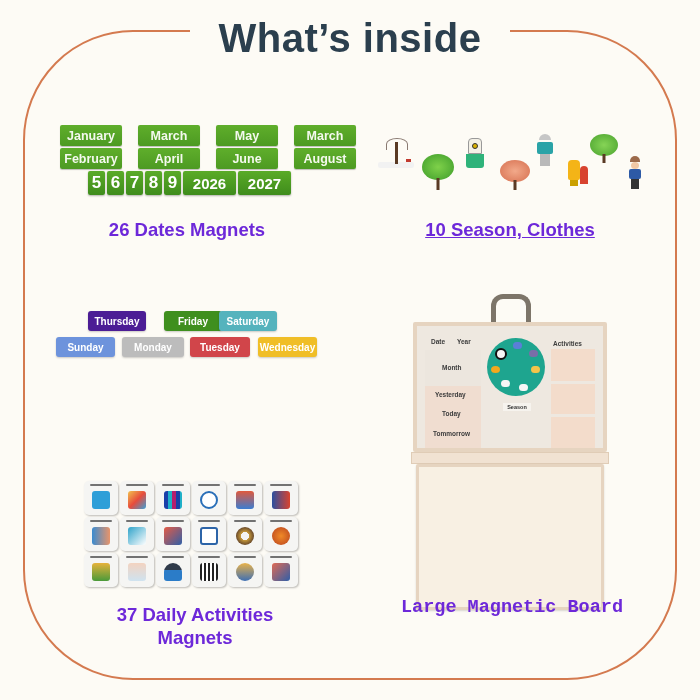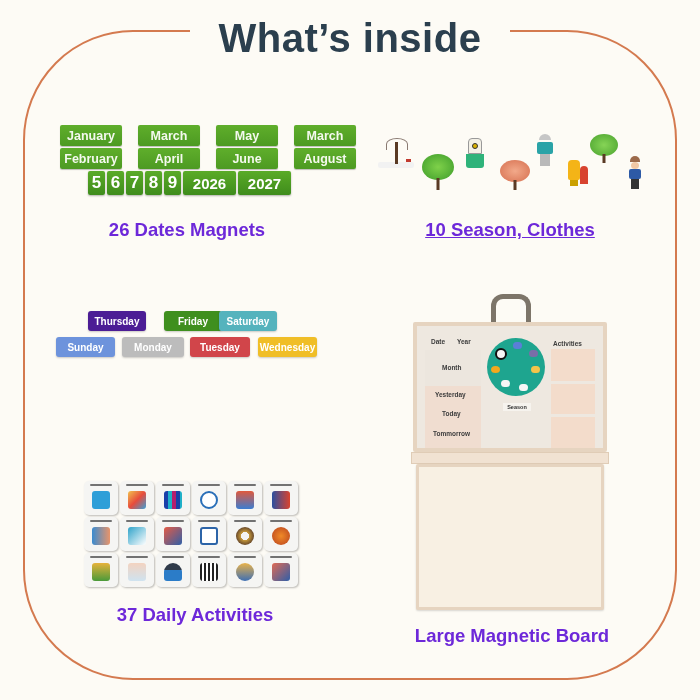--- a/index.html
+++ b/index.html
@@ -260,20 +260,21 @@
       <div class="lbl"></div>
       <div class="pic" style="background:linear-gradient(#e9b24a,#3e6fb3);border-radius:50%;"></div>
     </div>
   <div class="act">
       <div class="lbl"></div>
       <div class="pic" style="background:linear-gradient(135deg,#e06a54,#2f5ea8);"></div>
     </div>
 </div>
 <div class="caption" style="left:80px; top:603px; width:230px;">
   <div>37 Daily Activities</div>
+  <div>Magnets</div>
 </div>
 
 <div class="board">
   <div class="handle"></div>
   <div class="top-panel">
     <span class="bt" style="left:14px; top:12px;">Date</span>
     <span class="bt" style="left:40px; top:12px;">Year</span>
     <div class="pinkbox" style="left:8px; top:24px; width:56px; height:36px; background:#ece6de;"></div>
     <span class="bt" style="left:25px; top:38px;">Month</span>
     <div class="pinkbox" style="left:8px; top:60px; width:56px; height:62px; background:#f0ddd0;"></div>
@@ -291,13 +292,13 @@
     </div>
     <div class="season-tag">Season</div>
     <span class="bt" style="left:136px; top:14px;">Activities</span>
     <div class="pinkbox" style="left:134px; top:23px; width:44px; height:32px;"></div>
     <div class="pinkbox" style="left:134px; top:58px; width:44px; height:30px;"></div>
     <div class="pinkbox" style="left:134px; top:91px; width:44px; height:31px;"></div>
   </div>
   <div class="hinge"></div>
   <div class="bottom-panel"></div>
 </div>
-<div class="caption" style="left:392px; top:624px; width:240px;">Large Magnetic Board</div>
+<div class="caption" style="left:392px; top:596px; width:240px;font-family:Liberation Mono, monospace;">Large Magnetic Board</div>
 
 </body></html>

